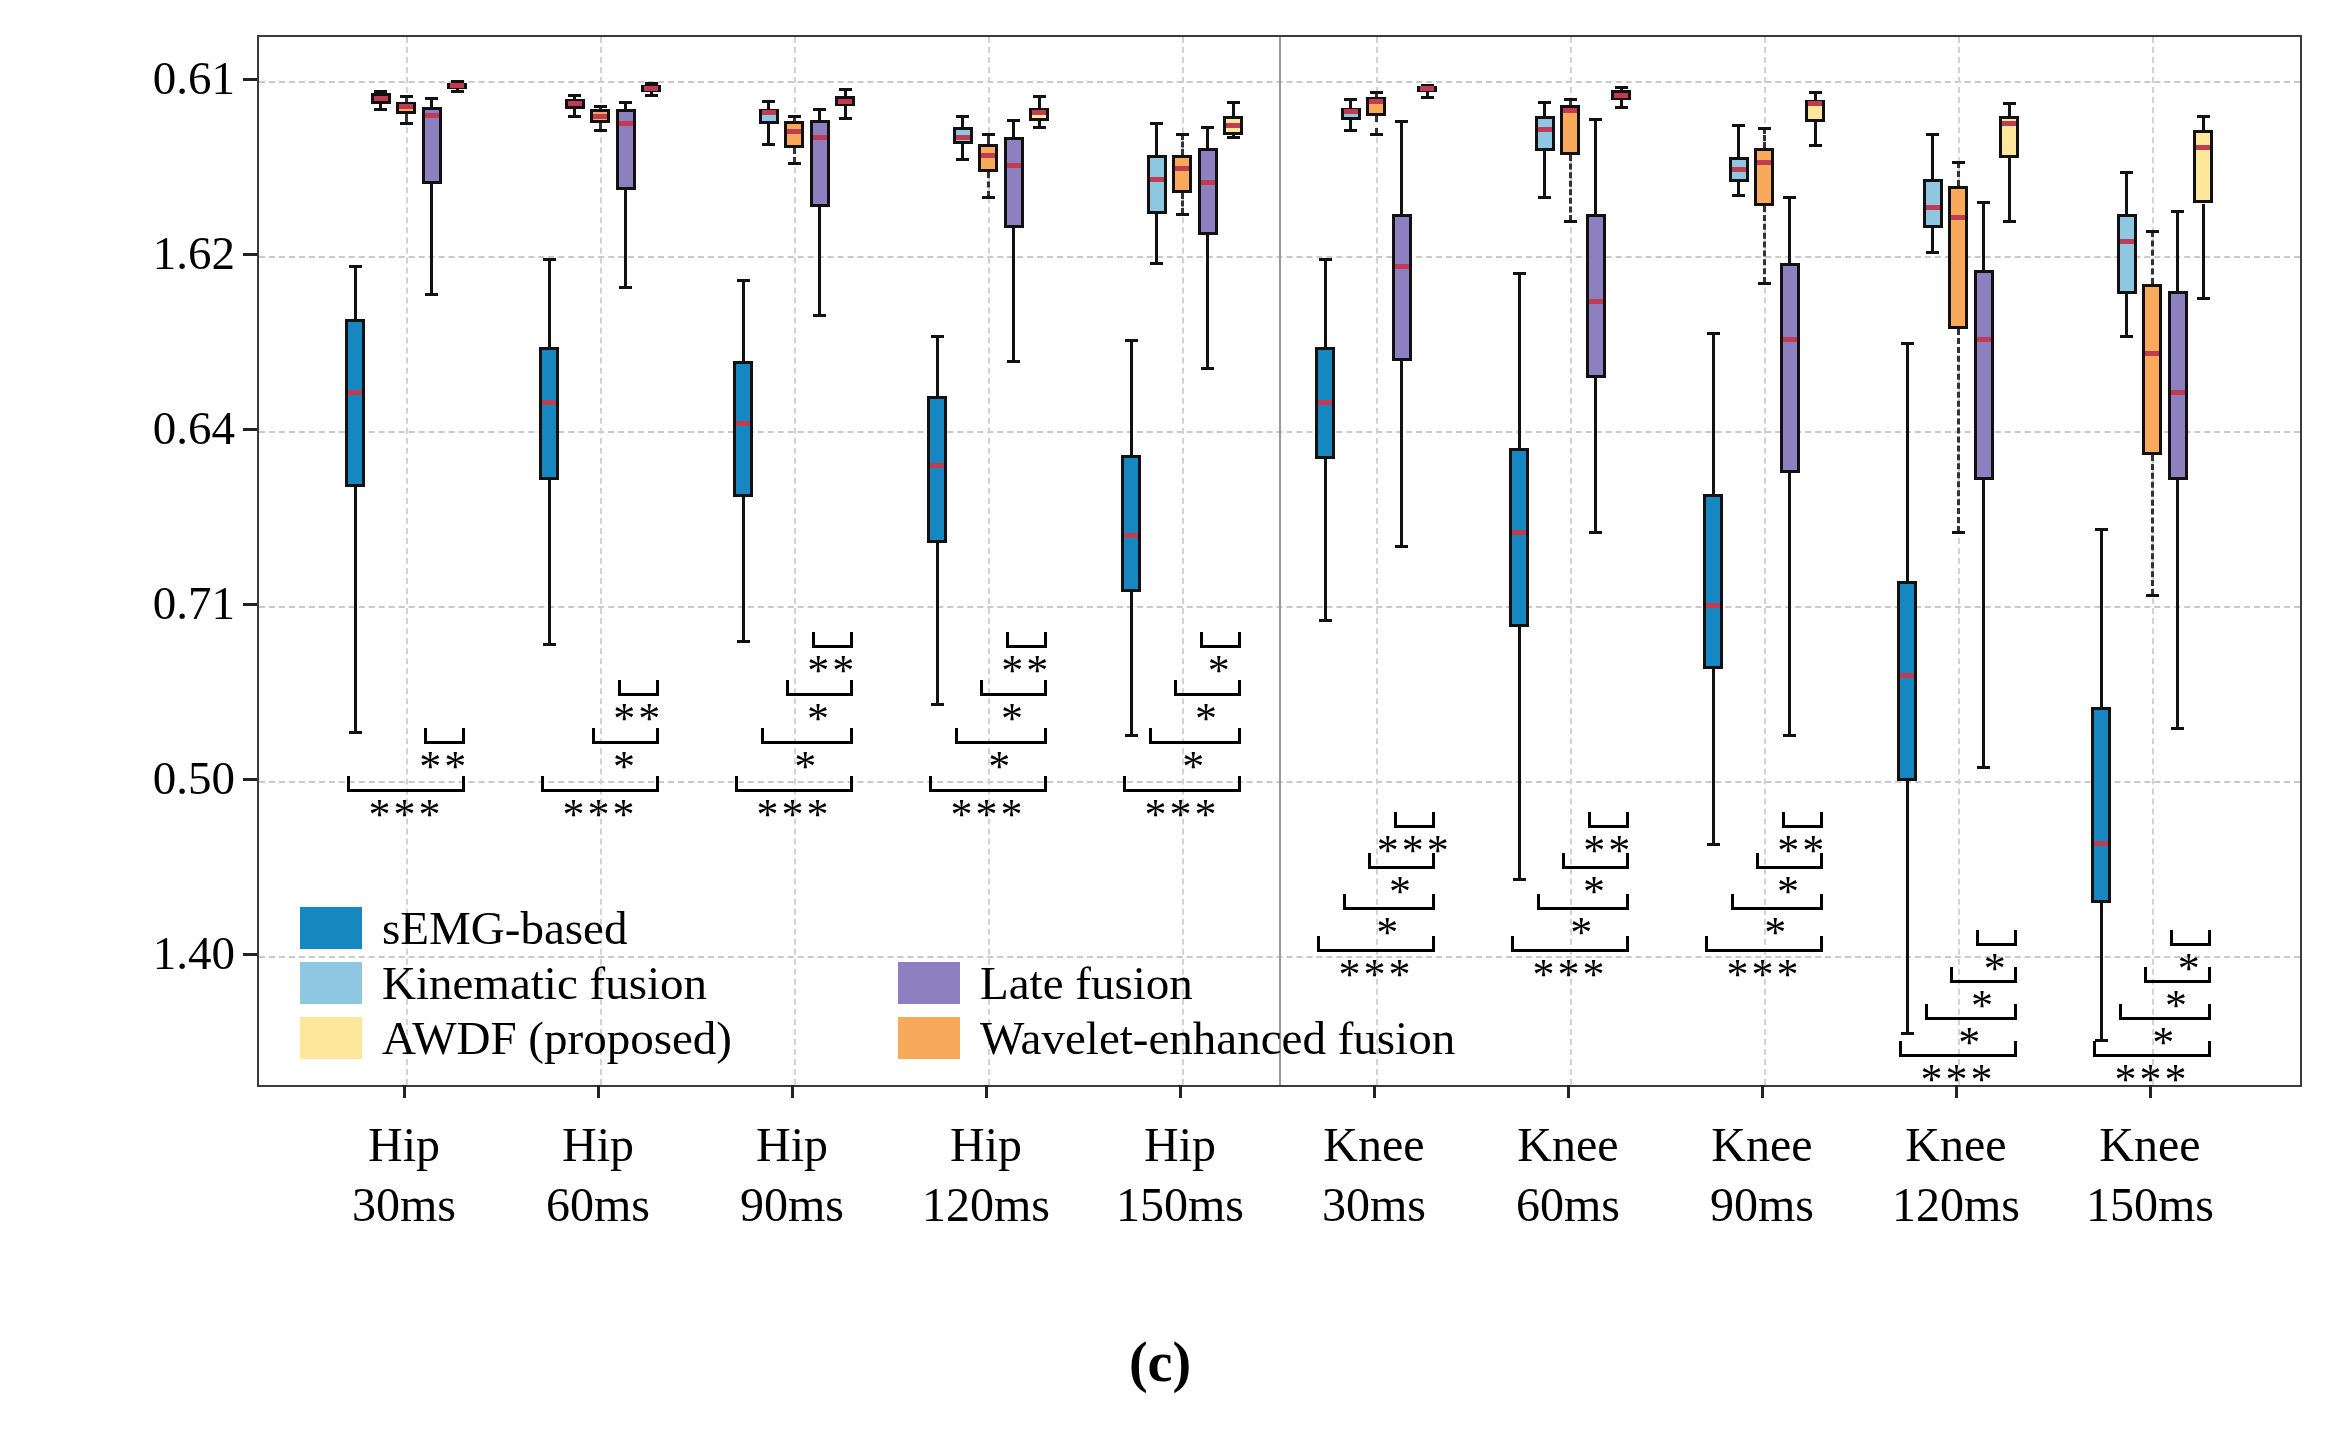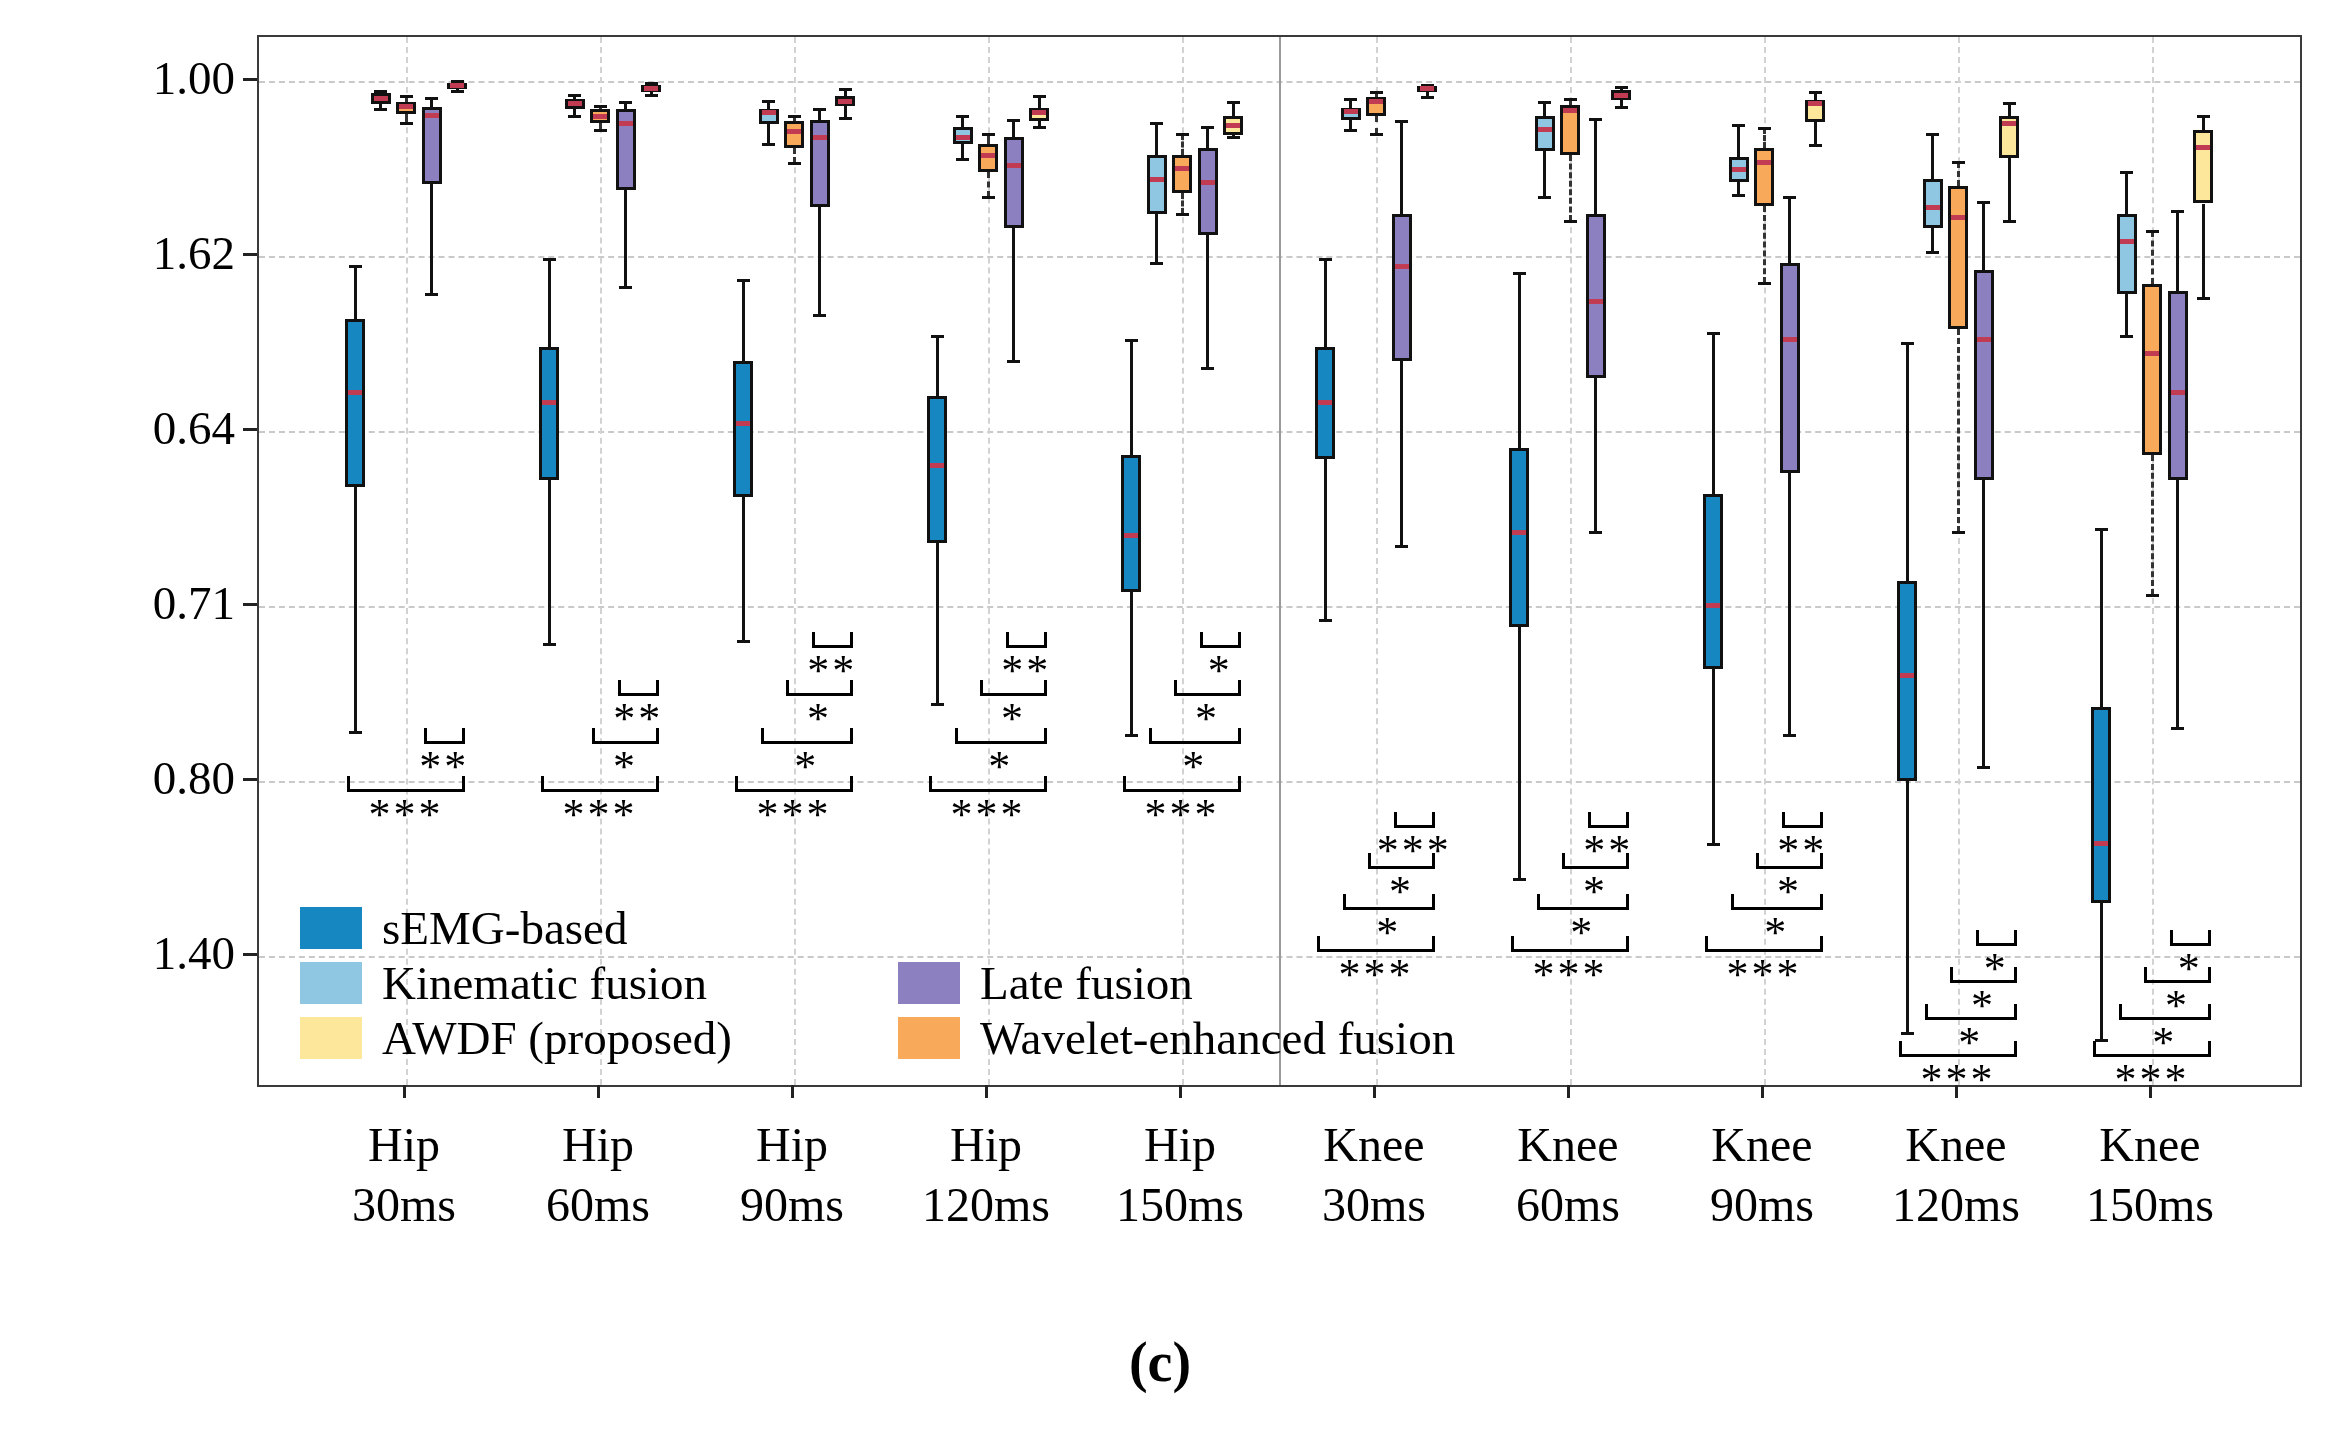--- a/index.html
+++ b/index.html
@@ -686,29 +686,29 @@
       <div style="position: absolute; left: 0px; top: 0px;">
         <div class="sig-bar" style="left: 1910.5px; top: 906.331px; width: 41.5px;"></div>
         <div class="sig-tick" style="left: 1910.5px; top: 893.331px; height: 13px;"></div>
         <div class="sig-tick" style="left: 1949px; top: 893.331px; height: 13px;"></div>
         <div class="sig-label" style="left: 1871.25px; top: 912.331px; width: 120px;">*</div>
       </div>
     </div>
 
   <div id="axis-decorations">
       <div class="ytick abs" style="left: 243px; top: 78.0748px;"></div>
-      <div class="ytick-label abs" style="left: 85px; top: 55.0748px;">1.00</div>
+      <div class="ytick-label abs" style="left: 85px; top: 55.0748px;">0.61</div>
       <div class="ytick abs" style="left: 243px; top: 252.975px;"></div>
       <div class="ytick-label abs" style="left: 85px; top: 229.975px;">1.62</div>
       <div class="ytick abs" style="left: 243px; top: 427.874px;"></div>
       <div class="ytick-label abs" style="left: 85px; top: 404.874px;">0.64</div>
       <div class="ytick abs" style="left: 243px; top: 602.774px;"></div>
       <div class="ytick-label abs" style="left: 85px; top: 579.774px;">0.71</div>
       <div class="ytick abs" style="left: 243px; top: 777.674px;"></div>
-      <div class="ytick-label abs" style="left: 85px; top: 754.674px;">0.80</div>
+      <div class="ytick-label abs" style="left: 85px; top: 754.674px;">0.50</div>
       <div class="ytick abs" style="left: 243px; top: 952.574px;"></div>
       <div class="ytick-label abs" style="left: 85px; top: 929.574px;">1.40</div>
       <div class="xtick abs" style="left: 403px; top: 1085px;"></div>
       <div class="xtick-label abs" style="left: 294px; top: 1115px;">
         <div>Hip</div>
         <div>30ms</div>
       </div>
       <div class="xtick abs" style="left: 597px; top: 1085px;"></div>
       <div class="xtick-label abs" style="left: 488px; top: 1115px;">
         <div>Hip</div>

